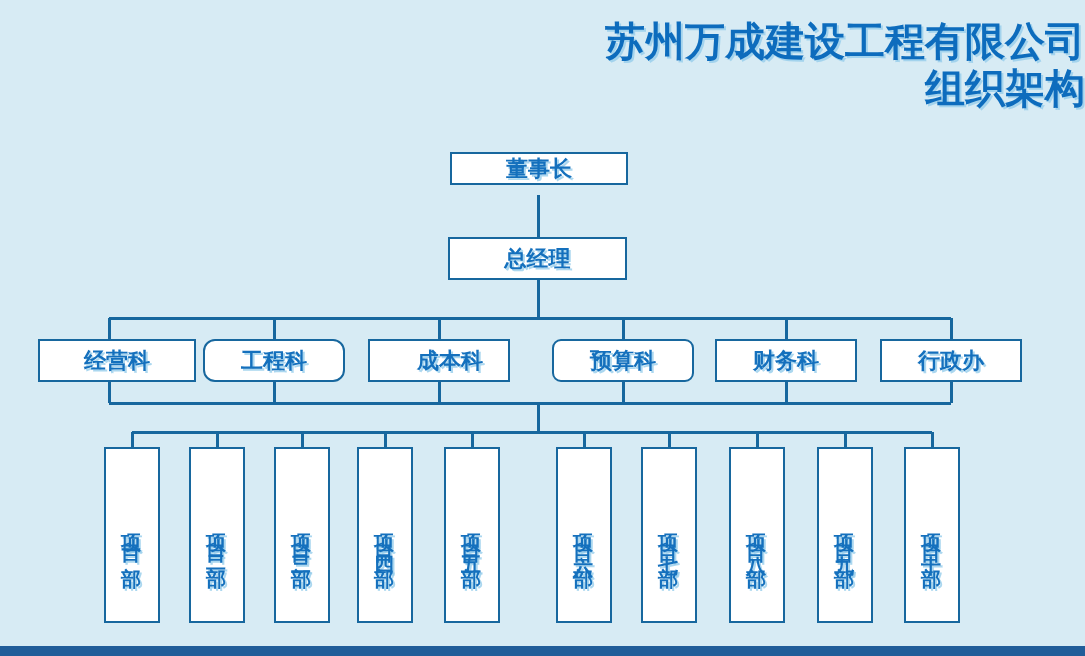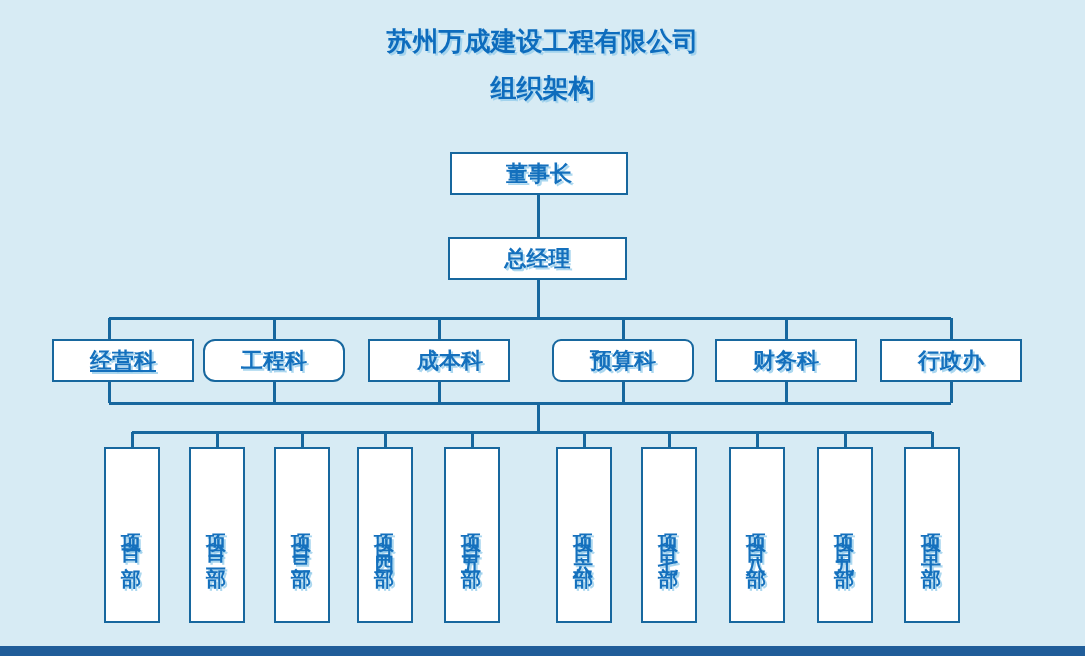--- a/index.html
+++ b/index.html
@@ -4,22 +4,22 @@
 <style>
   :root{
     --bg:#d7ebf4; --line:#17679e; --boxfill:#ffffff; --boxborder:#17679e;
     --text:#1470bd; --title:#0d6cbd; --bar:#205d99;
   }
   *{box-sizing:border-box; margin:0; padding:0;}
   html,body{width:1085px;height:656px;overflow:hidden;}
   body{font-family:"Liberation Sans", sans-serif; background:var(--bg);}
   #stage{position:relative;width:1085px;height:656px;background:var(--bg);overflow:hidden;}
 
-  .title{position:absolute;top:18px;left:0;width:100%;text-align:center;
-         color:var(--title);font-weight:bold;font-size:26px;line-height:47px;
+  .title{position:absolute;top:18px;left:0;width:100%;text-align:right;
+         color:var(--title);font-weight:bold;font-size:40px;line-height:47px;
          text-shadow:2px 2px 0 rgba(150,205,235,.8);}
 
   .box{position:absolute;background:var(--boxfill);border:2.5px solid var(--boxborder);
        display:flex;align-items:center;justify-content:center;
        color:var(--text);font-weight:bold;font-size:22px;
        text-shadow:2px 2px 0 rgba(150,205,235,.8);}
 
   .vbox{writing-mode:vertical-rl;text-orientation:upright;letter-spacing:11px;
         font-size:20px;padding-top:10px;}
 
@@ -30,26 +30,26 @@
 </head>
 <body>
 
 <div id="stage">
 
   <div class="title">
     <div>苏州万成建设工程有限公司</div>
     <div>组织架构</div>
   </div>
 
-  <div class="box" id="chairman" style="left:450px;top:152px;width:178px;height:43px;">董事长</div>
+  <div class="box" id="chairman" style="left:450px;top:152px;width:178px;height:33px;">董事长</div>
 
   <div class="box" id="gm" style="left:448px;top:237px;width:179px;height:43px;">总经理</div>
 
   <div id="depts">
-      <div class="box" style="left: 52px; top: 339px; width: 142px; height: 43px; text-decoration: underline;">经营科</div>
+      <div class="box" style="left: 38px; top: 339px; width: 158px; height: 43px;">经营科</div>
       <div class="box" style="left: 203px; top: 339px; width: 142px; height: 43px; border-radius: 12px;">工程科</div>
       <div class="box" style="left: 368px; top: 339px; width: 142px; height: 43px; padding-left: 22px;">成本科</div>
       <div class="box" style="left: 552px; top: 339px; width: 142px; height: 43px; border-radius: 9px;">预算科</div>
       <div class="box" style="left: 715px; top: 339px; width: 142px; height: 43px;">财务科</div>
       <div class="box" style="left: 880px; top: 339px; width: 142px; height: 43px;">行政办</div>
     </div>
 
   <div id="projects">
       <div class="box vbox" style="left: 104px; top: 447px; width: 56px; height: 176px;">项目一部</div>
       <div class="box vbox" style="left: 189px; top: 447px; width: 56px; height: 176px;">项目二部</div>

